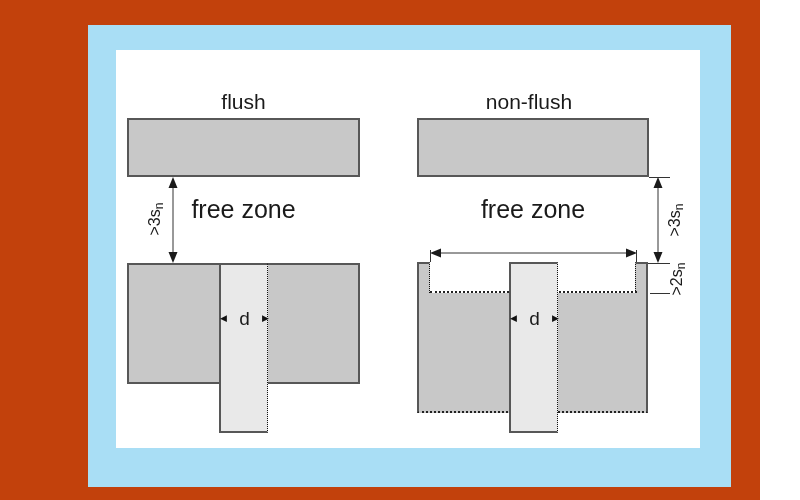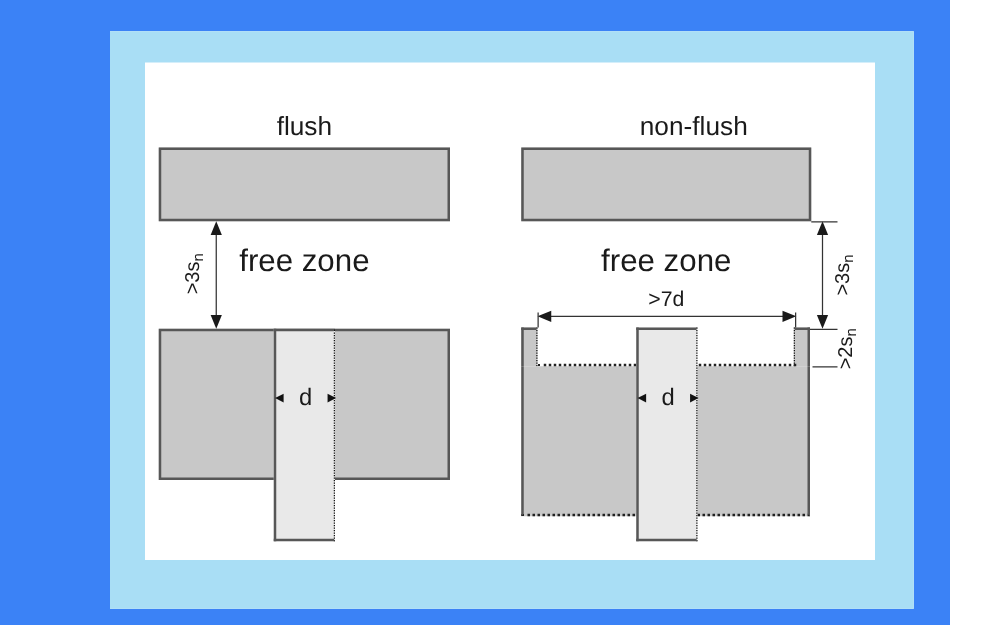--- a/index.html
+++ b/index.html
@@ -1,16 +1,16 @@
 <!DOCTYPE html>
 <html><head>
 <meta charset="utf-8">
 <style>
   html,body{margin:0;padding:0;background:#ffffff;}
-  .page{position:relative;width:760px;height:500px;background:#3b82f6;overflow:hidden;
+  .page{position:relative;width:760px;height:500px;background:#c2410c;overflow:hidden;
         font-family:"Liberation Sans",sans-serif;color:#1a1a1a;}
   
   .frame{position:absolute;left:88px;top:25px;width:643px;height:462px;
          box-sizing:border-box;border-style:solid;border-color:#a9def5;
          border-width:25px 31px 39px 28px;background:#ffffff;}
   
   .abs{position:absolute;box-sizing:border-box;}
   .metal{background:#c8c8c8;border:2px solid #575757;}
   .title,.freezone,.wlabel{position:absolute;text-align:center;line-height:1.1;}
   .title{font-size:21px;}
@@ -55,29 +55,28 @@
   <div class="abs metal" style="left:127px;top:263px;width:233px;height:121px;"></div>
 
   <div class="sensor" style="left:219px;top:263px;width:49px;height:170px;"></div>
 
   <div class="drow" style="left:219px;top:309px;width:49px;height:18px;">
     <span class="ah">◀</span>
     <span class="dlab">d</span>
     <span class="ah">▶</span>
   </div>
 
-  <div class="title" style="left:439px;top:90px;width:232px;">non-flush</div>
+  <div class="title" style="left:413px;top:90px;width:232px;">non-flush</div>
 
   <div class="abs metal" style="left:417px;top:118px;width:232px;height:59px;"></div>
 
   <div class="vlabel" style="left:676px;top:220px;"><span>&gt;3s</span><span class="sub">n</span></div>
 
   <div class="freezone" style="left:417px;top:196px;width:232px;">free zone</div>
 
-  <div class="wlabel" style="left:417px;top:231px;width:232px;">&gt;7d</div>
 
   <div class="rim" style="left:417px;top:262px;width:13px;height:31px;
        border-top:2px solid #575757;border-left:2px solid #575757;border-right:1px dotted #111;"></div>
   <div class="rim" style="left:635px;top:262px;width:13px;height:31px;
        border-top:2px solid #575757;border-right:2px solid #575757;border-left:1px dotted #111;"></div>
   <div class="base" style="left:417px;top:293px;width:231px;height:120px;"></div>
   <div class="dotline" style="left:430px;top:291px;width:207px;"></div>
 
   <div class="vlabel" style="left:678px;top:279px;"><span>&gt;2s</span><span class="sub">n</span></div>
 

